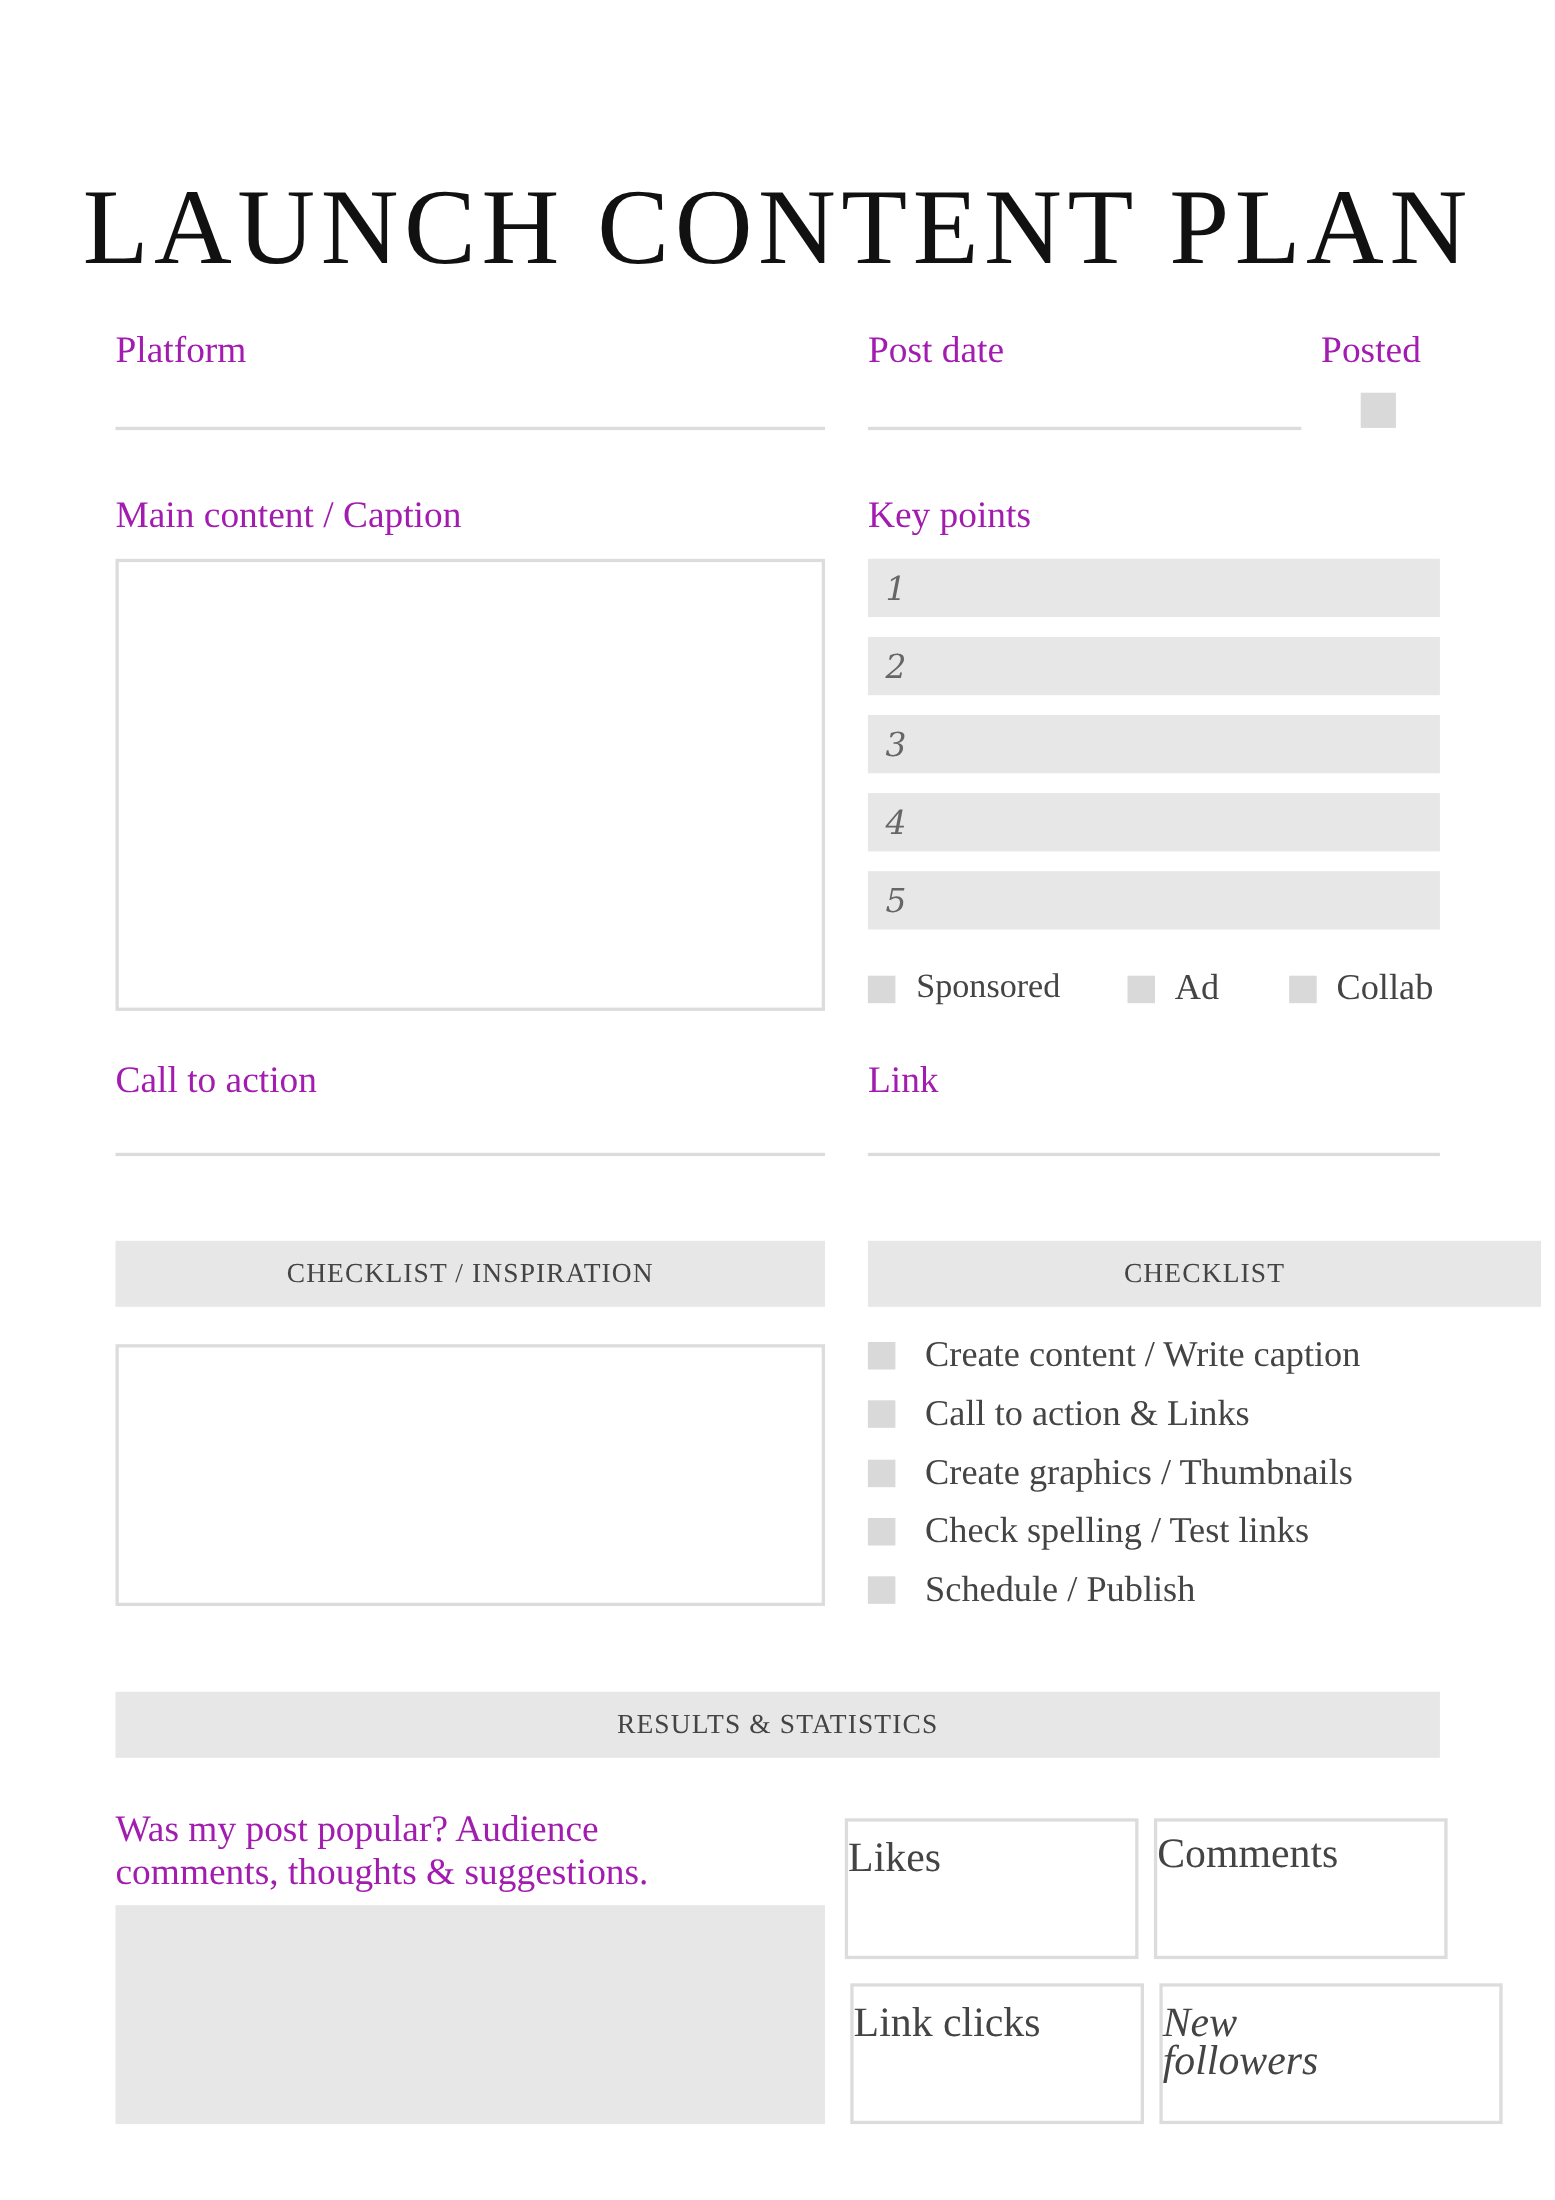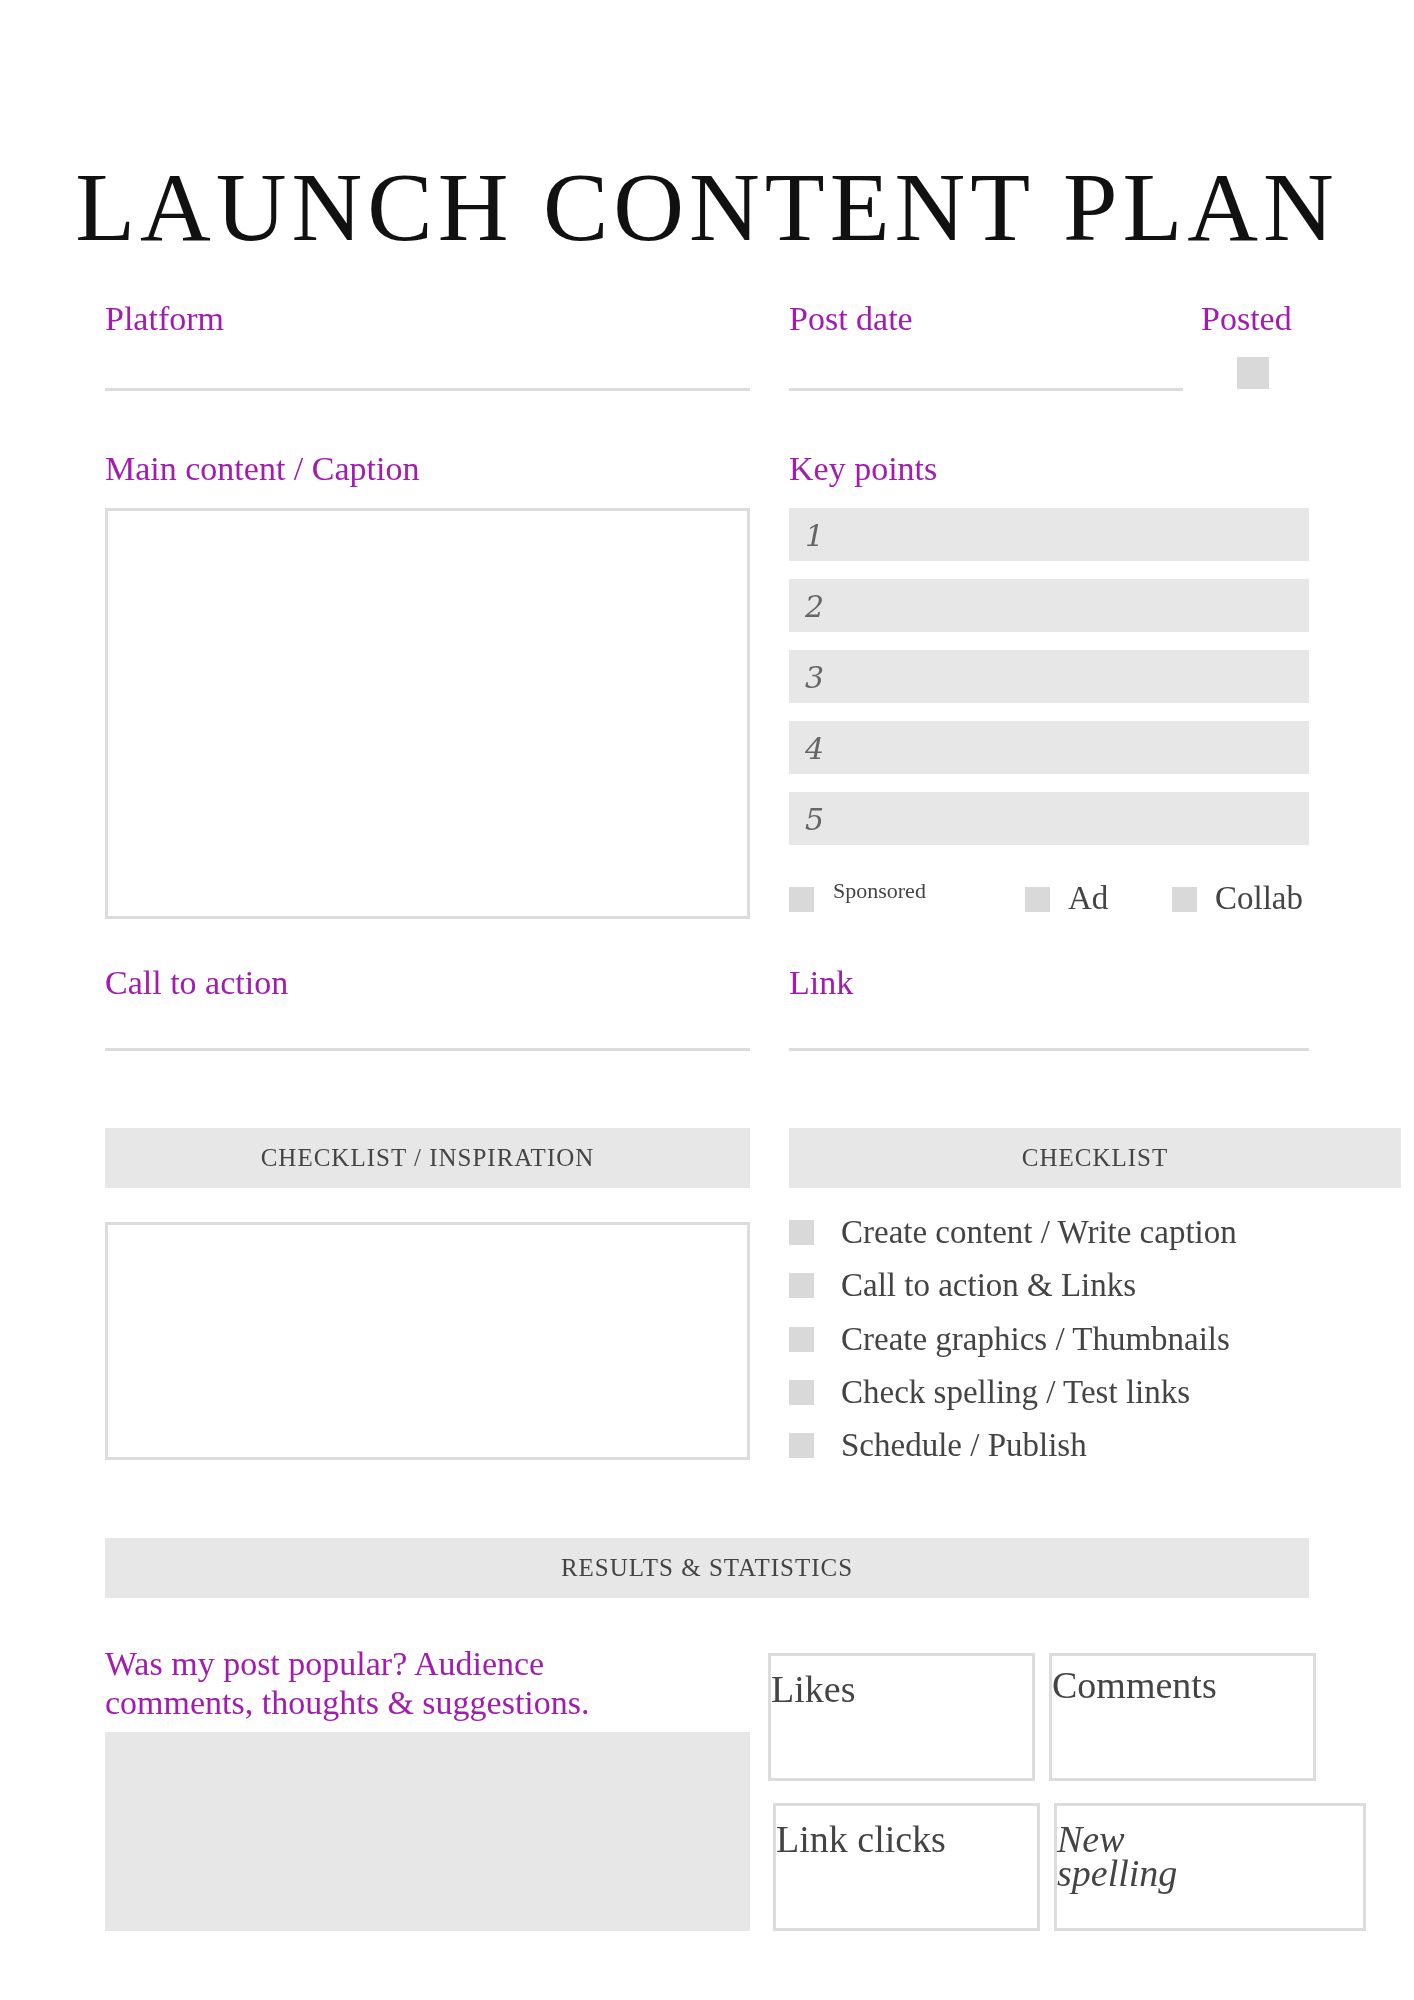--- a/index.html
+++ b/index.html
@@ -50,21 +50,21 @@
     <span>3</span>
   </div>
 <div class="abs kp" style="top:721px;">
     <span>4</span>
   </div>
 <div class="abs kp" style="top:792px;">
     <span>5</span>
   </div>
 
 <div class="abs cb" style="left:789px; top:887px;"></div>
-<div class="abs chk-label" style="left:833px; top:880px; font-size:22px;">Sponsored</div>
+<div class="abs chk-label" style="left:833px; top:880px; font-size:31px;">Sponsored</div>
 <div class="abs cb" style="left:1025px; top:887px;"></div>
 <div class="abs chk-label" style="left:1068px; top:882px;">Ad</div>
 <div class="abs cb" style="left:1172px; top:887px;"></div>
 <div class="abs chk-label" style="left:1215px; top:882px;">Collab</div>
 
 <div class="abs label" style="left:105px; top:966px;">Call to action</div>
 <div class="abs uline" style="left:105px; top:1048px; width:645px;"></div>
 
 <div class="abs label" style="left:789px; top:966px;">Link</div>
 <div class="abs uline" style="left:789px; top:1048px; width:520px;"></div>
@@ -99,14 +99,14 @@
   <span>Likes</span>
 </div>
 <div class="abs stat" style="left:1049px; top:1653px; width:267px; height:128px; padding-top:12px;">
   <span>Comments</span>
 </div>
 <div class="abs stat" style="left:773px; top:1803px; width:267px; height:128px;">
   <span>Link clicks</span>
 </div>
 <div class="abs stat" style="left:1054px; top:1803px; width:312px; height:128px;font-style:italic;">
   <span>New</span><br>
-  <span>spelling</span>
+  <span>followers</span>
 </div>
 
 </body></html>

